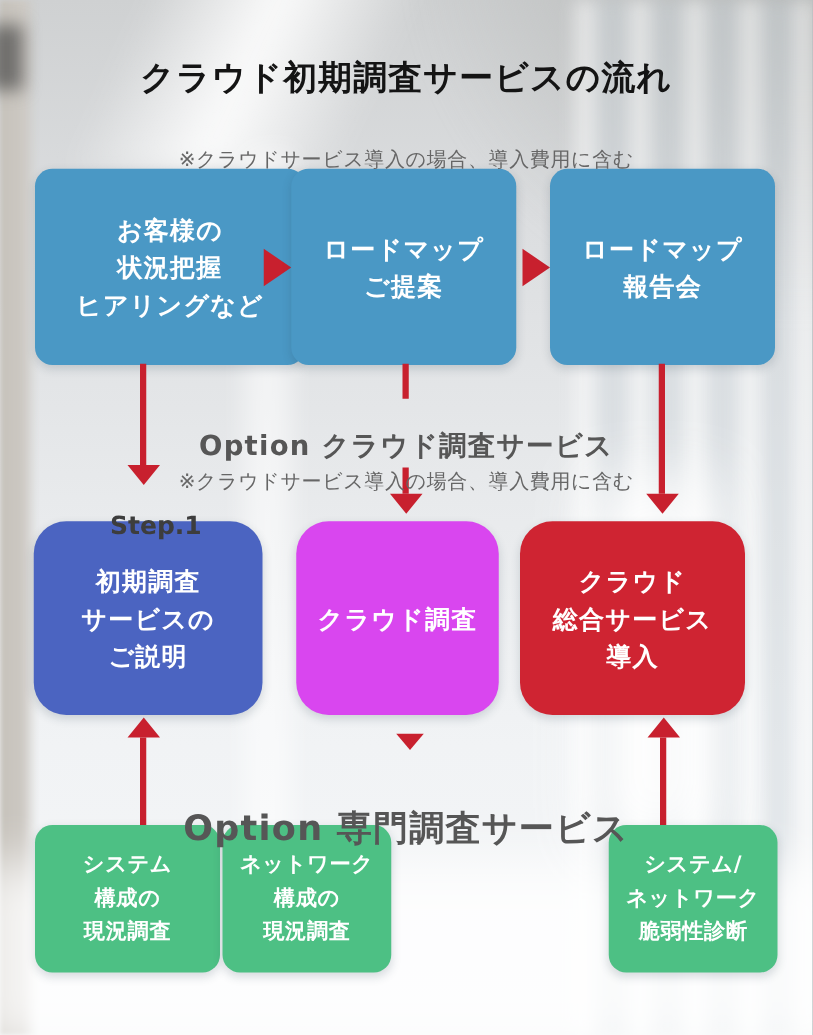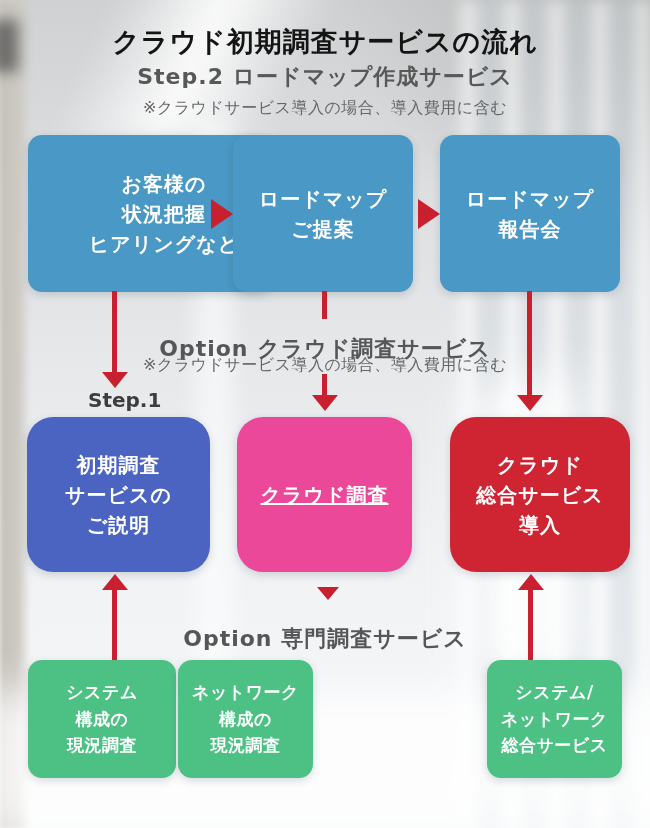--- a/index.html
+++ b/index.html
@@ -11,41 +11,41 @@
   .bg-topright{left:300px;top:-40px;width:380px;height:320px;background:radial-gradient(ellipse at 90% 0%,#b3b5b4 0%,rgba(179,181,180,0) 65%);filter:blur(10px);}
   .bg-left{left:0;top:0;width:30px;height:828px;background:linear-gradient(90deg,#c6c2bb 0%,#ccc8c2 60%,rgba(204,200,194,0) 100%);filter:blur(2px);}
   .bg-topdark{left:-8px;top:20px;width:26px;height:52px;background:#6e6d6b;filter:blur(7px);}
   .bg-diag{left:40px;top:-30px;width:360px;height:170px;background:linear-gradient(115deg,rgba(255,255,255,0) 20%,rgba(255,255,255,0.9) 45%,rgba(255,255,255,0) 70%);filter:blur(12px);}
   .bg-bands{left:460px;top:0;width:190px;height:828px;background:repeating-linear-gradient(90deg,rgba(255,255,255,0.75) 0 16px,rgba(204,212,218,0.55) 16px 44px);filter:blur(7px);opacity:.75;}
   .bg-midwhite{left:470px;top:380px;width:110px;height:300px;background:#ffffff;filter:blur(24px);opacity:.85;}
   .bg-band2{left:195px;top:120px;width:38px;height:560px;background:rgba(255,255,255,0.55);filter:blur(10px);}
   .bg-bottom{left:-20px;top:690px;width:700px;height:150px;background:rgba(255,255,255,0.8);filter:blur(20px);}
 
   
-  .txt{position:absolute;z-index:2;left:0;width:100%;text-align:center;}
+  .txt{position:absolute;z-index:2;left:0;width:100%;text-align:center;margin-top:20px;}
   .title{top:24px;font-size:27px;font-weight:bold;color:#141414;letter-spacing:1px;}
   .sub{top:62px;font-size:22px;font-weight:bold;color:#585858;letter-spacing:1px;}
   .note1{top:98px;font-size:16px;color:#666;letter-spacing:.5px;}
-  .opt-cloud{top:334px;font-size:22px;font-weight:bold;color:#565656;letter-spacing:1px;}
+  .opt-cloud{top:322px;font-size:22px;font-weight:bold;color:#565656;letter-spacing:1px;}
   .note2{top:355px;font-size:16px;color:#666;letter-spacing:.5px;}
   .step1{left:88px;top:388px;width:auto;font-size:20px;font-weight:bold;color:#3d3d3d;}
-  .opt-expert{top:624px;font-size:22px;font-weight:bold;color:#565656;letter-spacing:1px;}
+  .opt-expert{top:624px;font-size:28px;font-weight:bold;color:#565656;letter-spacing:1px;}
 
   
   .box{position:absolute;z-index:1;border-radius:14px;display:flex;align-items:center;justify-content:center;
        color:#fff;font-weight:bold;text-align:center;white-space:pre-line;
        box-shadow:0 3px 8px rgba(40,60,80,0.18);}
   .b-row1{top:135px;height:157px;background:#4a98c5;font-size:20px;line-height:1.5;letter-spacing:1px;}
-  #r1b1{left:28px;width:216px;padding-left:28px;}
+  #r1b1{left:28px;width:216px;}
   #r1b2{left:233px;width:180px;}
   #r1b3{left:440px;width:180px;}
   .b-row2{top:417px;height:155px;font-size:20px;line-height:1.5;letter-spacing:1px;border-radius:26px;}
   #r2b1{left:27px;width:183px;background:#4b64c1;}
-  #r2b2{left:237px;width:175px;background:#ec4899;text-decoration:underline;}
-  #r2b3{left:450px;width:180px;background:#cf2432;}
+  #r2b2{left:237px;width:162px;background:#d946ef;}
+  #r2b3{left:416px;width:180px;background:#cf2432;}
   .b-row3{top:660px;height:118px;background:#4dc084;font-size:17px;line-height:1.55;letter-spacing:.5px;}
   #r3b1{left:28px;width:148px;}
   #r3b2{left:178px;width:135px;}
   #r3b3{left:330px;width:140px;}
   #r3b4{left:487px;width:135px;}
 
   
   .arr{position:absolute;z-index:1;width:0;height:0;}
   .tri-right{border-top:15px solid transparent;border-bottom:15px solid transparent;border-left:22px solid #c8202e;top:199px;}
   #tr1{left:211px;} #tr2{left:418px;}
@@ -63,21 +63,20 @@
   <div class="bg bg-topright"></div>
   <div class="bg bg-left"></div>
   <div class="bg bg-topdark"></div>
   <div class="bg bg-diag"></div>
   <div class="bg bg-bands"></div>
   <div class="bg bg-midwhite"></div>
   <div class="bg bg-band2"></div>
   <div class="bg bg-bottom"></div>
 
   <div class="txt title">クラウド初期調査サービスの流れ</div>
-  <div class="txt sub">Step.2 ロードマップ作成サービス</div>
   <div class="txt note1">※クラウドサービス導入の場合、導入費用に含む</div>
 
   <div class="box b-row1" id="r1b1">お客様の
 状況把握
 ヒアリングなど</div>
   <div class="arr tri-right" id="tr1"></div>
   <div class="box b-row1" id="r1b2">ロードマップ
 ご提案</div>
   <div class="arr tri-right" id="tr2"></div>
   <div class="box b-row1" id="r1b3">ロードマップ
@@ -116,15 +115,15 @@
   <div class="txt opt-expert">Option 専門調査サービス</div>
 
   <div class="box b-row3" id="r3b1">システム
 構成の
 現況調査</div>
   <div class="box b-row3" id="r3b2">ネットワーク
 構成の
 現況調査</div>
   <div class="box b-row3" id="r3b4">システム/
 ネットワーク
-総合サービス</div>
+脆弱性診断</div>
 
 </div>
 
 </body></html>

